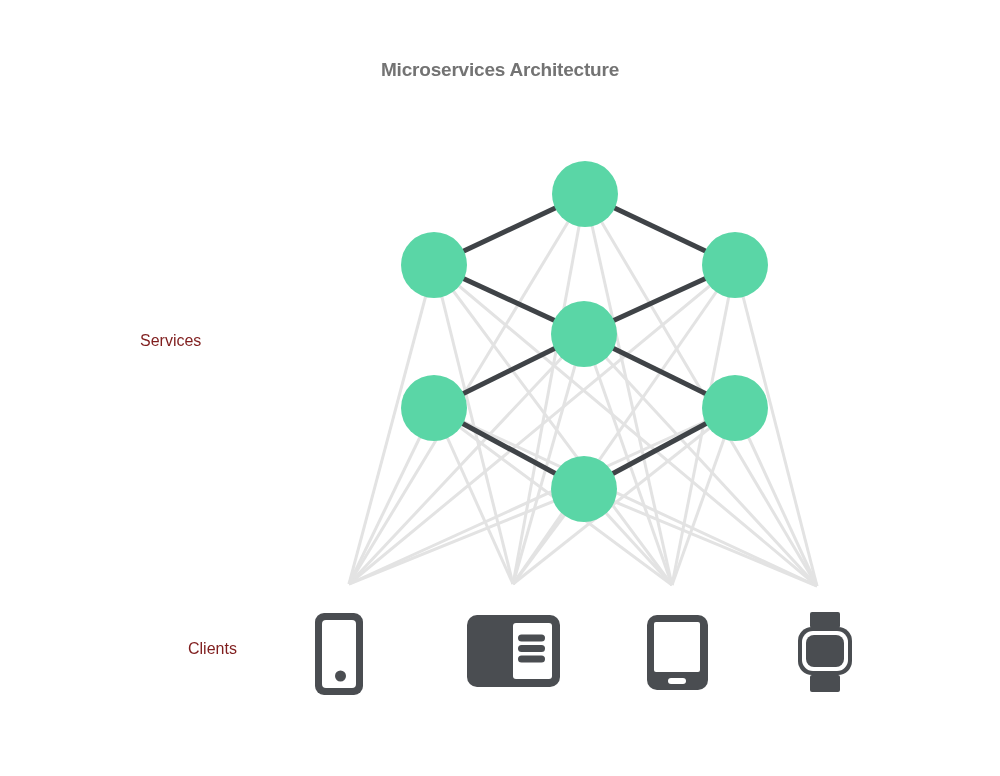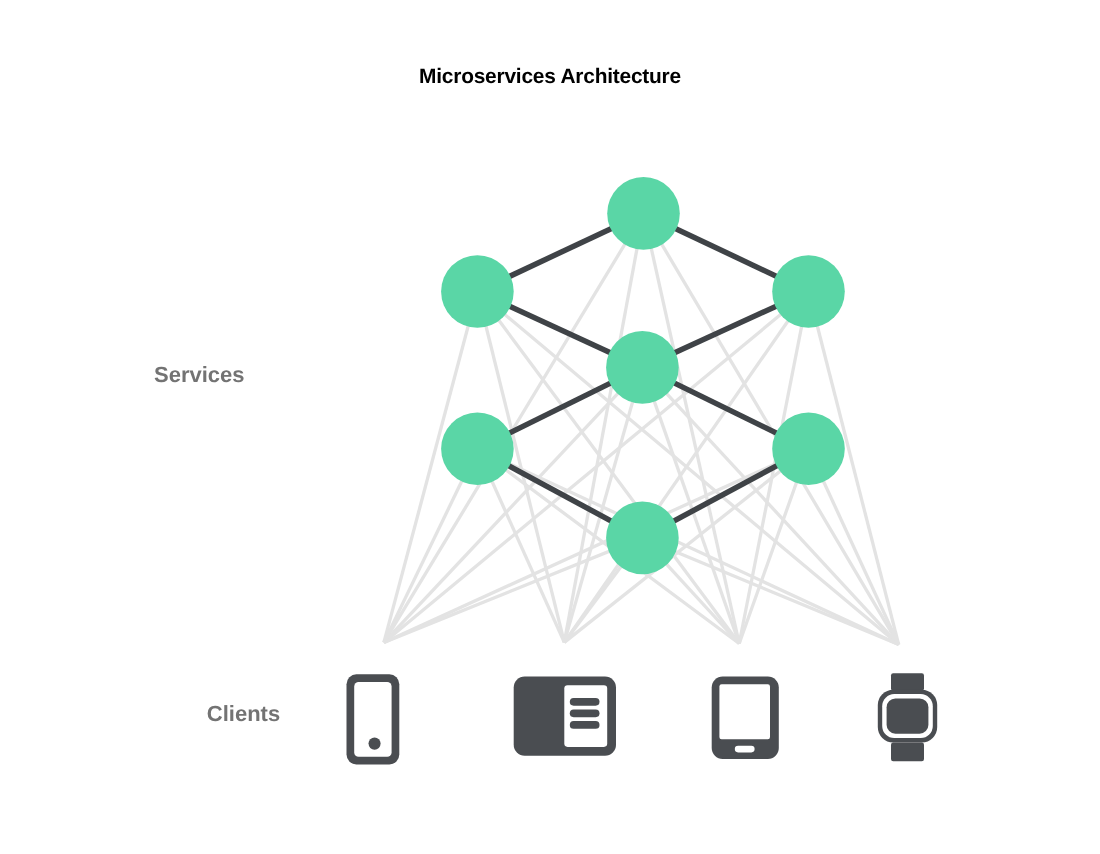--- a/index.html
+++ b/index.html
@@ -3,25 +3,25 @@
 <meta charset="utf-8">
 <style>
   html,body{margin:0;padding:0;background:#ffffff;}
   .canvas{
     position:relative;width:1000px;height:776px;background:#ffffff;overflow:hidden;
     font-family:"Liberation Sans",sans-serif;
   }
   .diagram-title{
     position:absolute;top:59px;left:0;width:1000px;margin:0;
     text-align:center;font-size:19px;line-height:22px;font-weight:700;
-    letter-spacing:-0.2px;color:#000000;
+    letter-spacing:-0.2px;color:#737373;
   }
   .row-label{
-    position:absolute;left:140px;font-size:20px;line-height:18px;
-    font-weight:700;color:#737373;
+    position:absolute;left:140px;font-size:16px;line-height:18px;
+    font-weight:400;color:#7f1d1d;
   }
   .row-label.services{top:332px;}
   .row-label.clients{top:640px;margin-left:48px;}
   svg.net{position:absolute;top:0;left:0;}
 </style>
 </head>
 <body>
 
 <div class="canvas">
   <h1 class="diagram-title">Microservices Architecture</h1>

